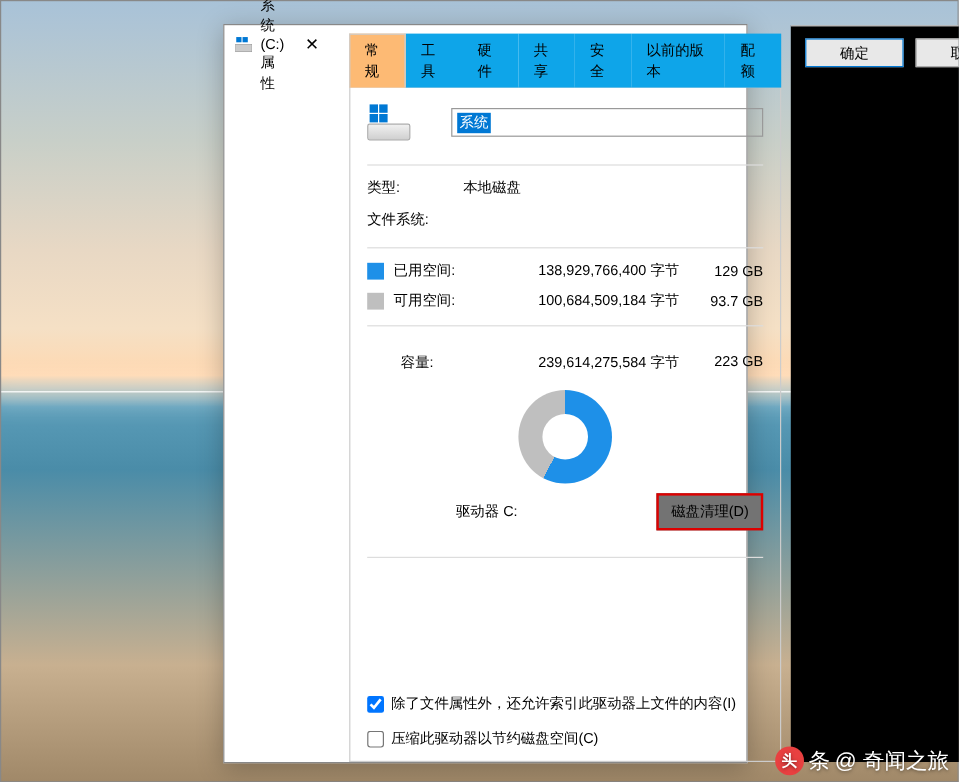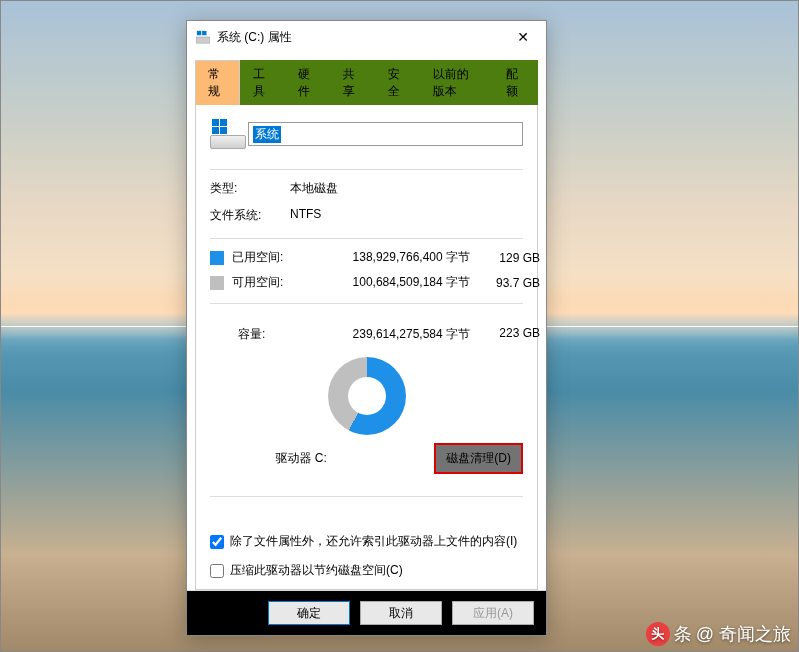--- a/index.html
+++ b/index.html
@@ -1,31 +1,31 @@
 <!DOCTYPE html>
 <html><head>
 <meta charset="utf-8">
 <style>
 * { box-sizing: border-box; margin: 0; padding: 0; font-family: "Microsoft YaHei", "Segoe UI", sans-serif; }
 body { width: 799px; height: 652px; overflow: hidden; position: relative; }
 .bg { position: absolute; inset: 0; background: linear-gradient(180deg, #a8c2d8 0%, #c8cfc8 18%, #e8d8c4 32%, #f5e0c5 42%, #ffd8b0 48%, #5a9cb8 52%, #4a8ca8 60%, #c8b090 85%, #a08868 100%); }
 .bg::before { content:""; position:absolute; left:0; right:0; top:50%; height:1px; background:#fff; box-shadow:0 0 20px 8px rgba(255,255,255,0.4); }
 .border { position: absolute; inset: 0; border: 1px solid #888; pointer-events: none; }
-.dialog { position: absolute; left: 186px; top: 20px; width: 361px; height: 616px; background: #fff; border: 1px solid #888; box-shadow: 0 4px 20px rgba(0,0,0,0.25); display: flex; flex-direction: column; }
+.dialog { position: absolute; left: 186px; top: 20px; width: 437px; height: 616px; background: #fff; border: 1px solid #888; box-shadow: 0 4px 20px rgba(0,0,0,0.25); display: flex; flex-direction: row; }
 .titlebar { height: 32px; display: flex; align-items: center; padding: 0 0 0 8px; font-size: 12px; }
 .titlebar-icon { width: 16px; height: 16px; margin-right: 6px; display: inline-flex; align-items: center; justify-content: center; }
 .titlebar-icon svg { width: 14px; height: 14px; }
 .titlebar-title { flex: 1; }
 .close-btn { width: 46px; height: 32px; display: flex; align-items: center; justify-content: center; cursor: pointer; font-size: 14px; }
 .content { flex: 1; padding: 6px 8px 0 8px; display: flex; flex-direction: column; }
 .tabs { display: flex; border-bottom: 1px solid #ccc; position: relative; }
-.tab { padding: 5px 12px; font-size: 12px; border: 1px solid transparent; border-bottom: none; cursor: pointer; position: relative; top: 1px; background: #4d7c0f; }
+.tab { padding: 5px 12px; font-size: 12px; border: 1px solid transparent; border-bottom: none; cursor: pointer; position: relative; top: 1px; background: #0ea5e9; }
 .tab.active { border-color: #ccc; background: #fdba74; z-index: 2; }
 .tab-body { flex: 1; border: 1px solid #ccc; border-top: none; padding: 14px 14px 10px 14px; font-size: 12px; display: flex; flex-direction: column; }
-.row1 { display: flex; align-items: center; gap: 2px; margin-bottom: 16px; }
+.row1 { display: flex; align-items: center; gap: 34px; margin-bottom: 16px; }
 .drive-icon { width: 36px; height: 30px; position: relative; }
 .drive-icon .disk { position: absolute; bottom: 0; width: 36px; height: 14px; background: linear-gradient(#f0f0f0,#d0d0d0); border: 1px solid #aaa; border-radius: 2px; }
 .drive-icon .win { position: absolute; top: 0; left: 2px; display: grid; grid-template-columns: 7px 7px; grid-template-rows: 7px 7px; gap: 1px; }
 .drive-icon .win span { background: #0078d4; }
 .name-input { flex: 1; border: 1px solid #999; height: 24px; padding: 2px 4px; font-size: 12px; display: flex; align-items: center; }
 .name-input span { background: #0078d4; color: #fff; padding: 0 2px; }
 .hr { border: none; border-top: 1px solid #ddd; margin: 4px 0 10px 0; }
 .kv { display: grid; grid-template-columns: 80px 1fr; row-gap: 10px; margin-bottom: 10px; }
 .space-table { display: grid; grid-template-columns: 22px 78px 170px 60px; row-gap: 8px; align-items: center; margin-bottom: 8px; }
 .sq { width: 14px; height: 14px; }
@@ -98,21 +98,20 @@
           <span>系统</span>
         </div>
       </div>
 
       <hr class="hr">
 
       <div class="kv">
         <div>类型:</div>
         <div>本地磁盘</div>
         <div>文件系统:</div>
-        <div>NTFS</div>
       </div>
 
       <hr class="hr">
 
       <div class="space-table">
         <div class="sq used"></div>
         <div>已用空间:</div>
         <div class="num">138,929,766,400 字节</div>
         <div class="gb">129 GB</div>
 

